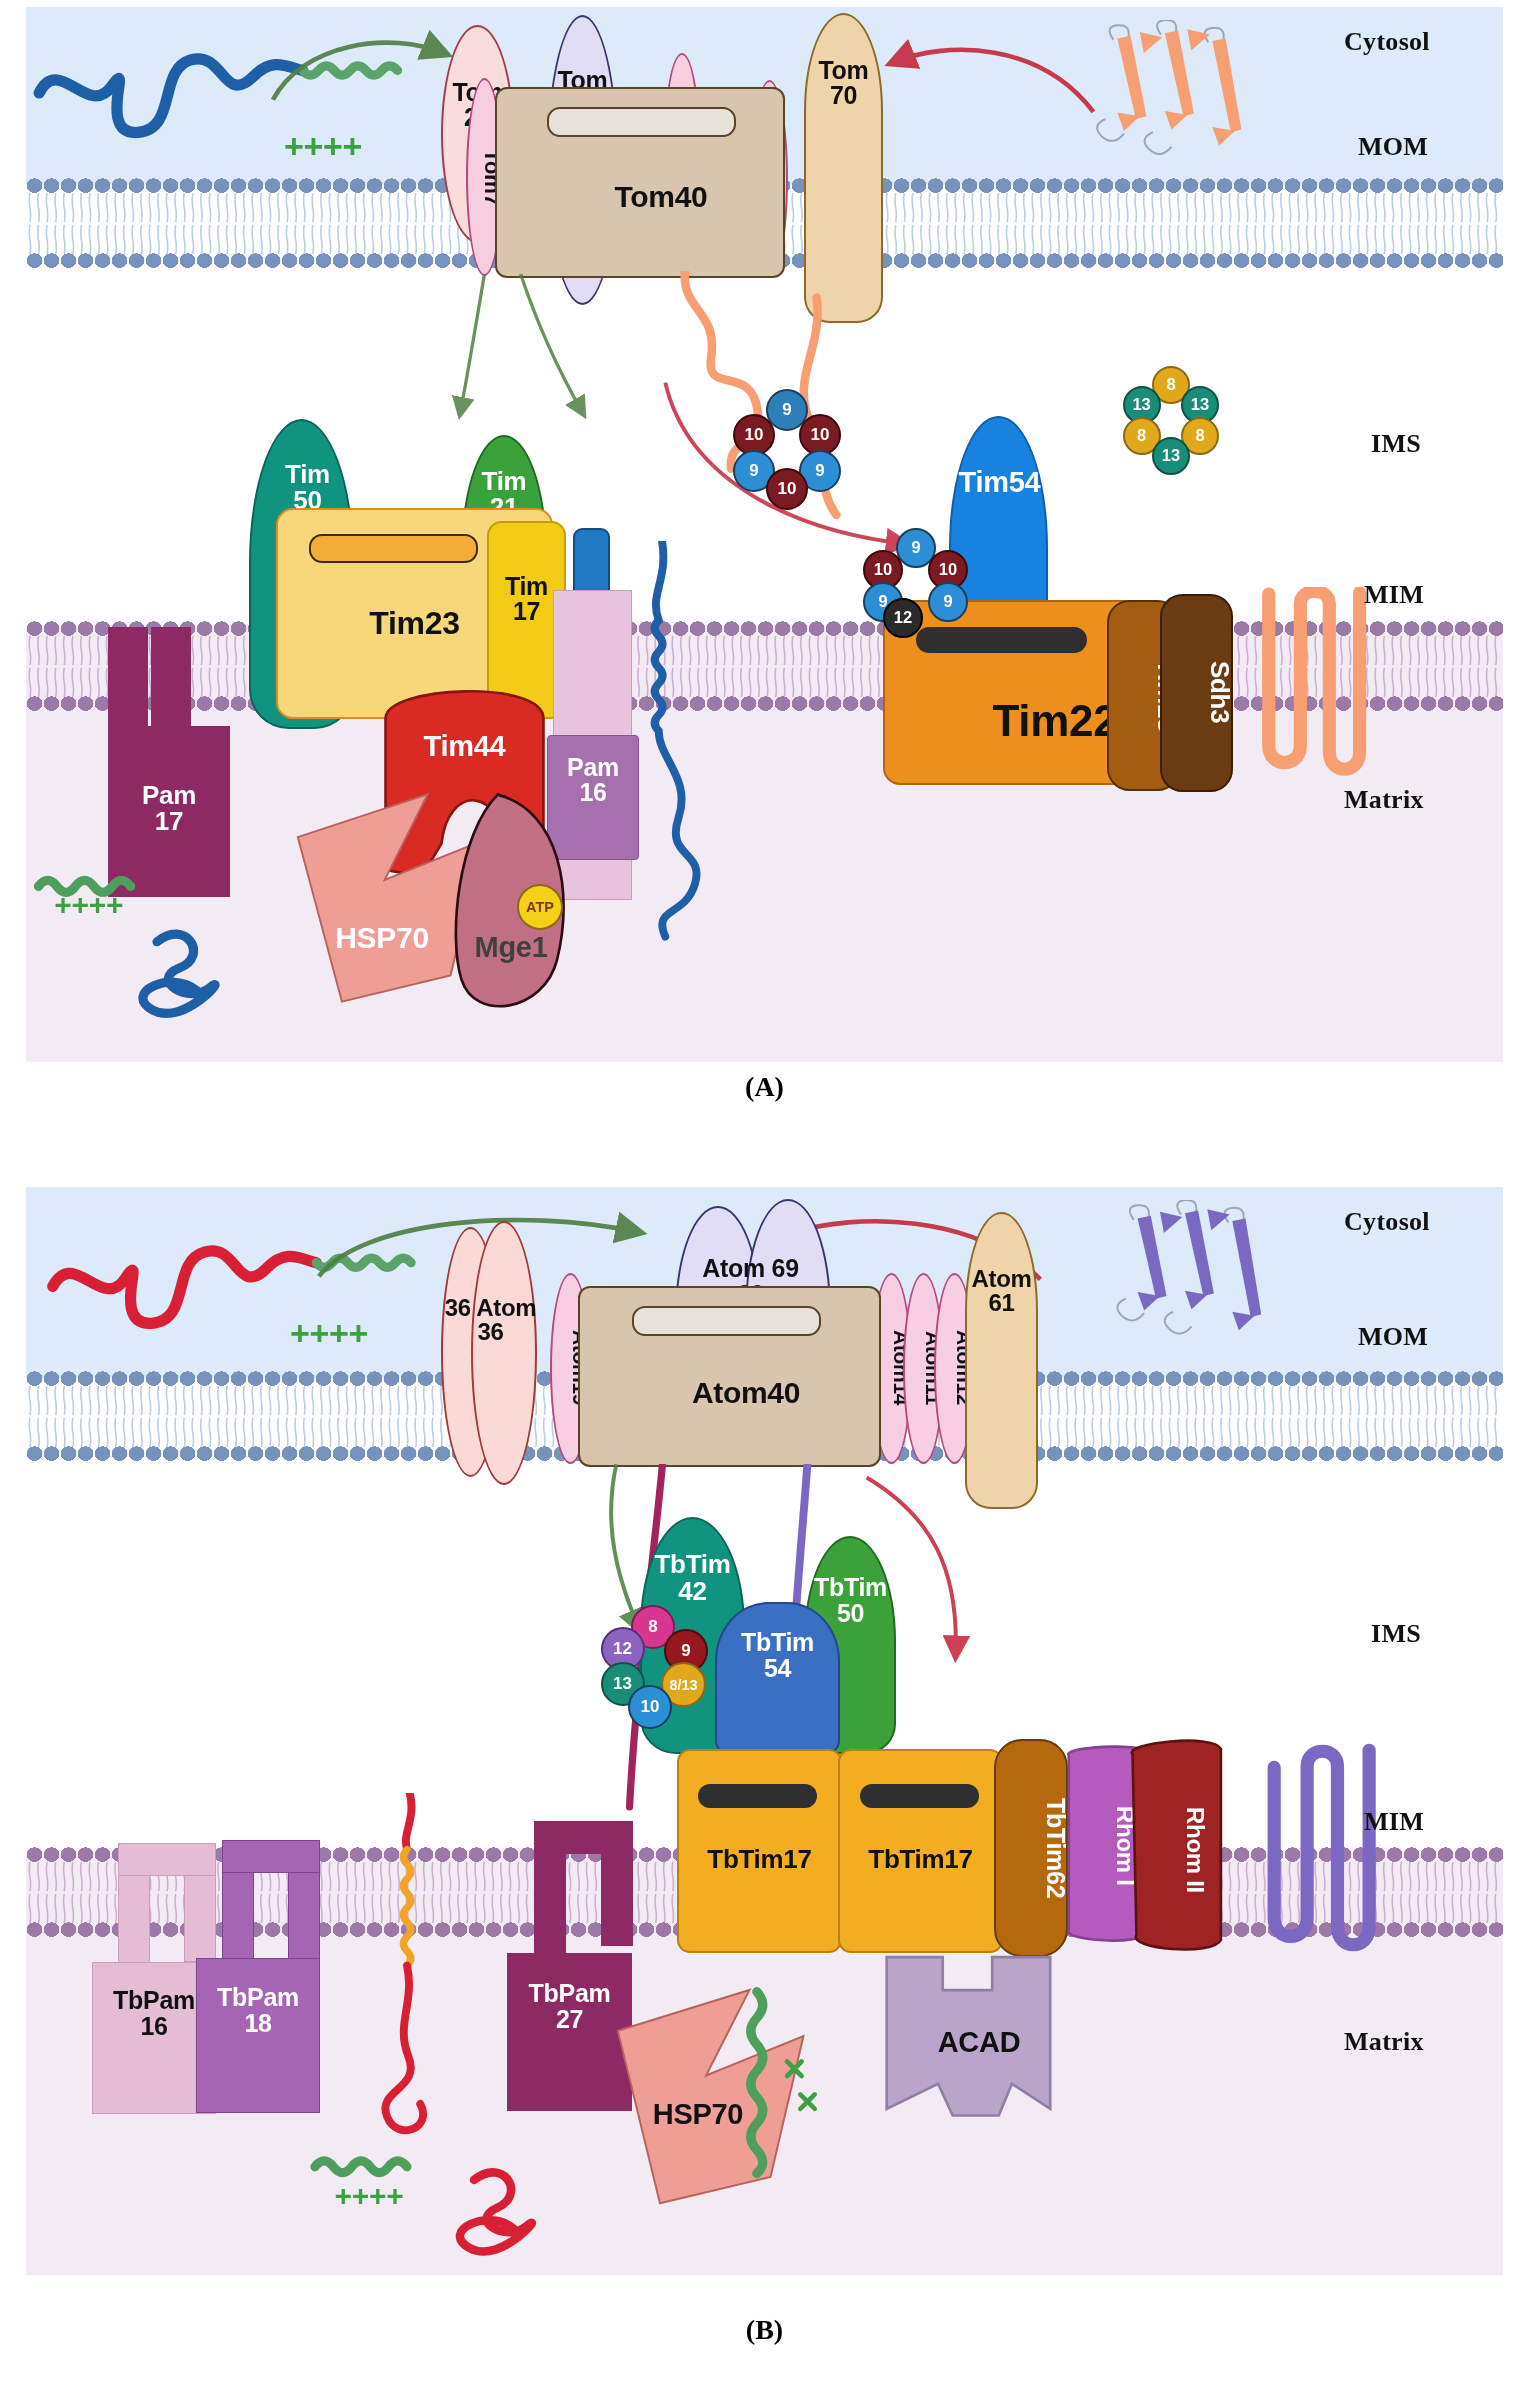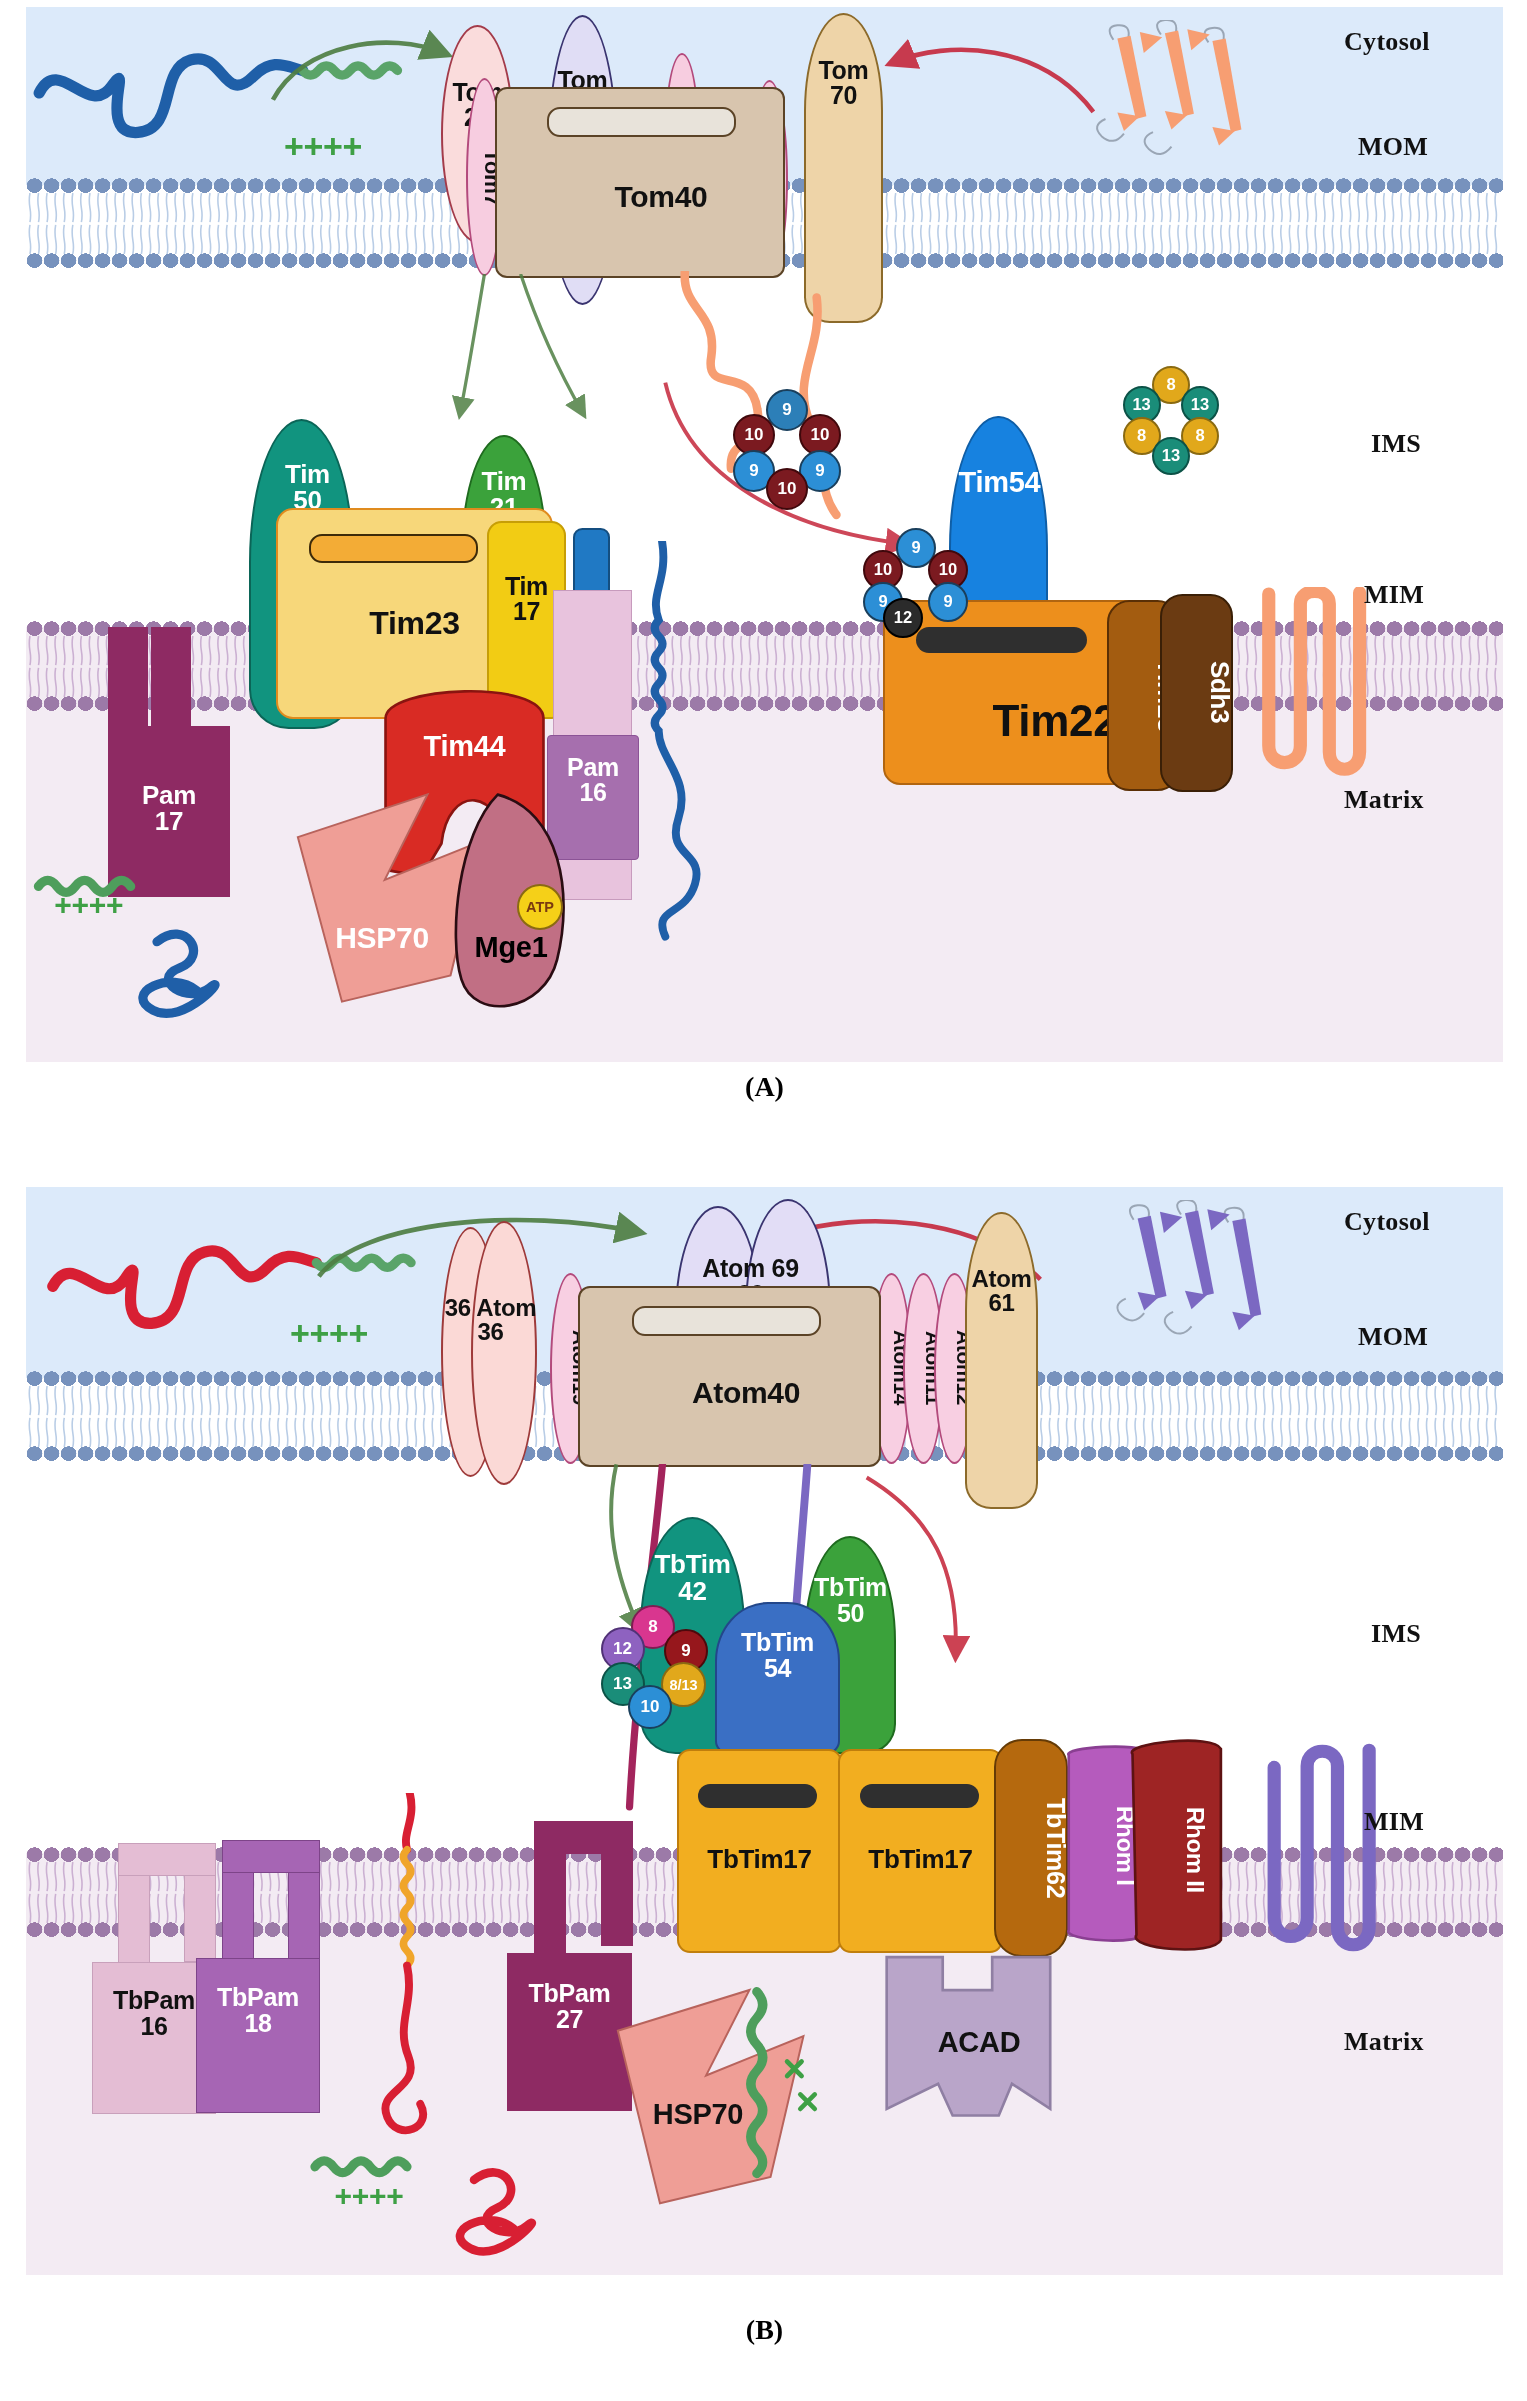--- a/index.html
+++ b/index.html
@@ -919,21 +919,21 @@
 16</div>
 
   <svg style="position:absolute;left:260px;top:751px;" width="283" height="257" viewBox="0 0 430 390">
     <path d="M18,120 L215,55 L150,185 L300,125 L250,330 L85,370 z" fill="#ef9e96" stroke="#b8635c" stroke-width="3"></path>
   </svg>
   <div class="lbl" style="left:277px;top:916px;width:158px;font-size:30px;color:#fff;">HSP70</div>
 
   <svg style="position:absolute;left:409px;top:781px;" width="165" height="231" viewBox="0 0 250 350">
     <path d="M95,10 C190,35 210,160 185,260 C165,340 60,355 40,290 C20,225 35,70 95,10 z" fill="#c16f84" stroke="#2a0c12" stroke-width="4"></path>
   </svg>
-  <div class="lbl" style="left:409px;top:926px;width:152px;font-size:29px;color:#000000;">Mge1</div>
+  <div class="lbl" style="left:409px;top:926px;width:152px;font-size:29px;color:#404040;">Mge1</div>
   <div class="circle" style="position:absolute;left:491px;top:877px;width:42px;height:42px;background:#f5d018;border:2px solid #8a6a12;
               font-size:14.5px;color:#7a3a10;">ATP</div>
 
   <svg style="position:absolute;left:6.6px;top:857px;" width="277" height="191" viewBox="0 0 420 290">
     <path d="M8,34 q14,-18 28,0 q14,18 28,0 q14,-18 28,0 q14,18 28,0 q14,-18 28,0" stroke="#4e9e5c" stroke-width="14" fill="none" stroke-linecap="round"></path>
     <path d="M188,118 C232,82 268,140 222,158 C176,176 236,214 268,188 C300,162 230,248 182,222 C134,196 210,160 248,192" stroke="#1f5fa8" stroke-width="14" fill="none" stroke-linecap="round"></path>
   </svg>
   <div class="lbl" style="left:3.3px;top:883px;width:119px;font-size:30px;color:#3ea045;">++++</div>
 
   <svg style="position:absolute;left:560px;top:534px;" width="185" height="422" viewBox="0 0 280 640">

